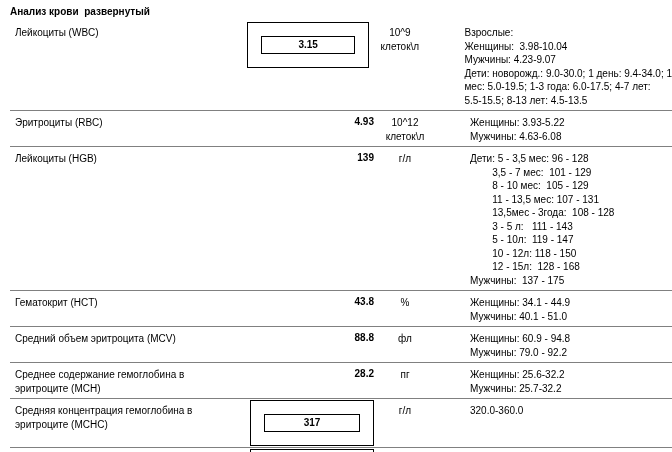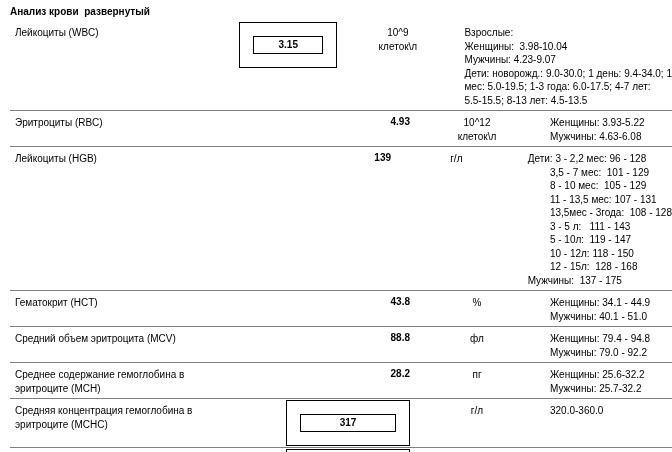--- a/index.html
+++ b/index.html
@@ -13,21 +13,20 @@
     font-size:10px;
   }
   .title{
     font-weight:bold; white-space:pre;
     padding:6px 0 4px 10px;
   }
   .rows{ margin-left:10px; }
   .row{
     display:flex; align-items:flex-start;
     padding:1px 0 1px 0;
-    gap:36px;
   }
   .row:not(:first-child){ border-top:1px solid var(--line); }
   .cell{ box-sizing:border-box; }
   .cell.name{
     width:240px; padding:4px 10px 2px 5px; line-height:13.5px;
   }
   .cell.value{ width:124px; }
   .value-plain{
     padding-top:4px; text-align:right; font-weight:bold;
   }
@@ -38,21 +37,21 @@
     border:1px solid var(--box); height:16px; line-height:16px;
     text-align:center; font-weight:bold;
   }
   .cell.unit{
     width:62px; text-align:center; padding-top:4px; line-height:13.5px;
   }
   .unit-line{ white-space:pre; }
   .cell.ref{
     flex:1; padding:4px 0 2px 6px; line-height:13.5px;
   }
-  .ref-line{ white-space:pre; }
+  .ref-line{ white-space:pre;margin-left:28px; }
 </style>
 </head>
 <body>
 
 <div class="page">
   <div class="title">Анализ крови  развернутый</div>
   <div class="rows">
       <div class="row">
     <div class="cell name">Лейкоциты (WBC)</div>
     <div class="cell value">
@@ -92,21 +91,21 @@
       <div class="row">
     <div class="cell name">Лейкоциты (HGB)</div>
     <div class="cell value">
 
       <div class="value-plain">139</div>
     </div>
     <div class="cell unit">
           <div class="unit-line">г/л</div>
         </div>
     <div class="cell ref">
-          <div class="ref-line">Дети: 3 - 2,2 мес: 96 - 128</div>
+          <div class="ref-line">Дети: 5 - 3,5 мес: 96 - 128</div>
           <div class="ref-line">        3,5 - 7 мес:  101 - 129</div>
           <div class="ref-line">        8 - 10 мес:  105 - 129</div>
           <div class="ref-line">        11 - 13,5 мес: 107 - 131</div>
           <div class="ref-line">        13,5мес - 3года:  108 - 128</div>
           <div class="ref-line">        3 - 5 л:   111 - 143</div>
           <div class="ref-line">        5 - 10л:  119 - 147</div>
           <div class="ref-line">        10 - 12л: 118 - 150</div>
           <div class="ref-line">        12 - 15л:  128 - 168</div>
           <div class="ref-line">Мужчины:  137 - 175</div>
         </div>
@@ -128,21 +127,21 @@
       <div class="row">
     <div class="cell name">Средний объем эритроцита (MCV)</div>
     <div class="cell value">
 
       <div class="value-plain">88.8</div>
     </div>
     <div class="cell unit">
           <div class="unit-line">фл</div>
         </div>
     <div class="cell ref">
-          <div class="ref-line">Женщины: 79.4 - 94.8</div>
+          <div class="ref-line">Женщины: 60.9 - 94.8</div>
           <div class="ref-line">Мужчины: 79.0 - 92.2</div>
         </div>
   </div>
       <div class="row">
     <div class="cell name">Среднее содержание гемоглобина в эритроците (MCH)</div>
     <div class="cell value">
 
       <div class="value-plain">28.2</div>
     </div>
     <div class="cell unit">

